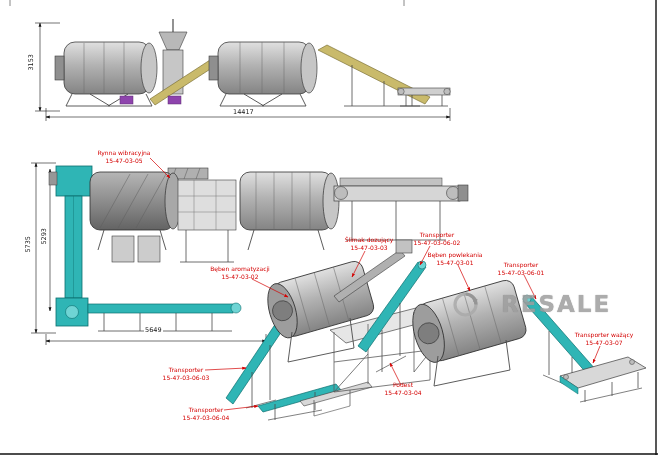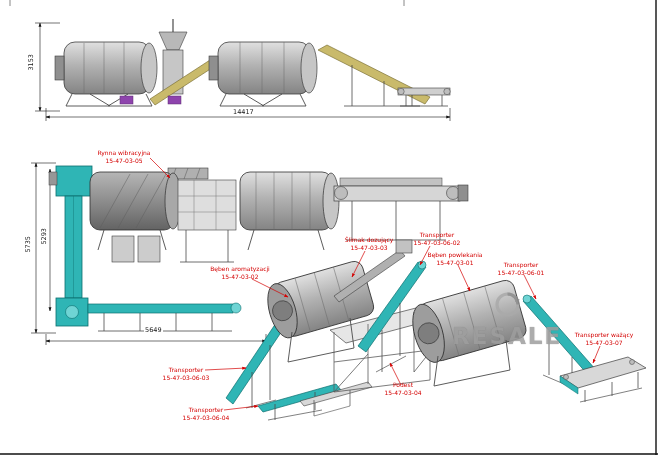--- a/index.html
+++ b/index.html
@@ -15,22 +15,22 @@
   .callout span { display:block; }
   .dim {
     position:absolute; font-size:6.5px; color:#161616; white-space:nowrap;
     background:#ffffff; padding:0 1px;text-align:right;
   }
   .vdim {
     position:absolute; font-size:6.5px; color:#161616; white-space:nowrap;
     writing-mode:vertical-rl; transform:rotate(180deg);
   }
   .watermark {
-    position:absolute; left:452px; top:291px; display:flex; align-items:center;
-    gap:5px; opacity:0.85;flex-direction:column;
+    position:absolute; left:452px; top:291px; display:flex; align-items:flex-start;
+    gap:22px; opacity:0.85;
   }
   .wm-text {
     font-size:23px; font-weight:bold; letter-spacing:2px; color:#9e9e9e;
     text-shadow:0 0 1px #7d7d7d;
   }
 </style>
 </head>
 <body>
 
 <div class="canvas">

